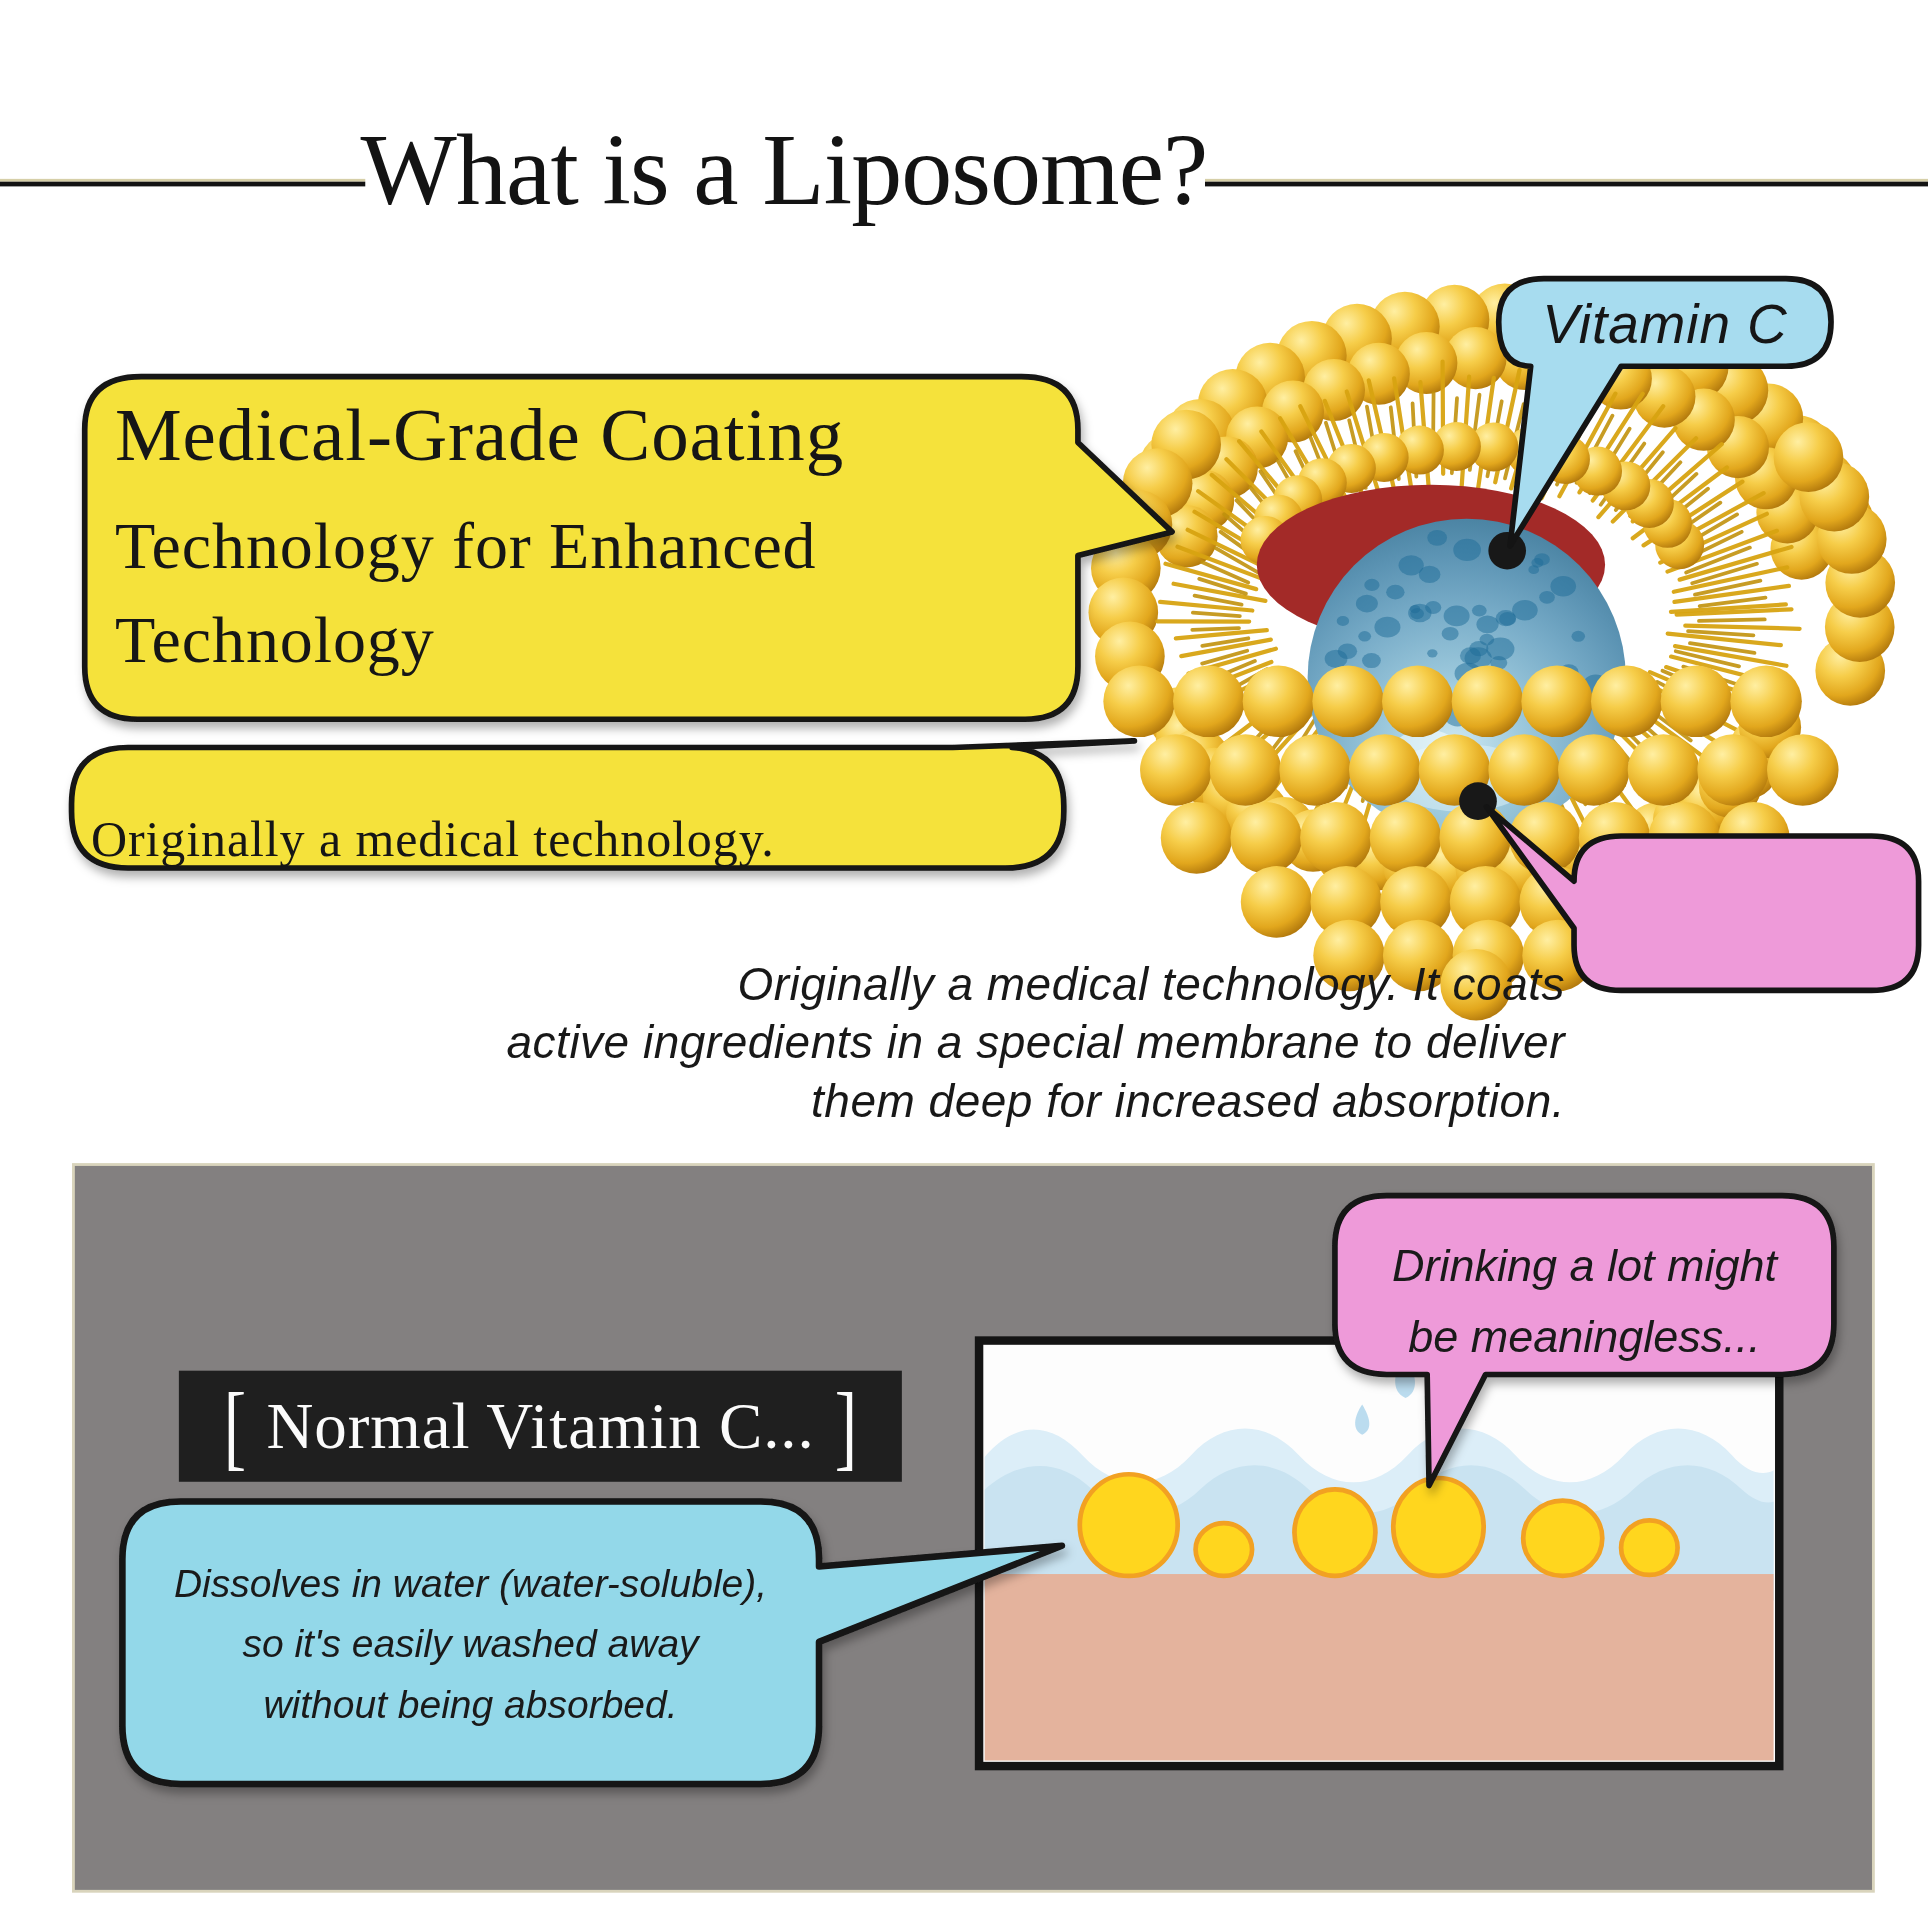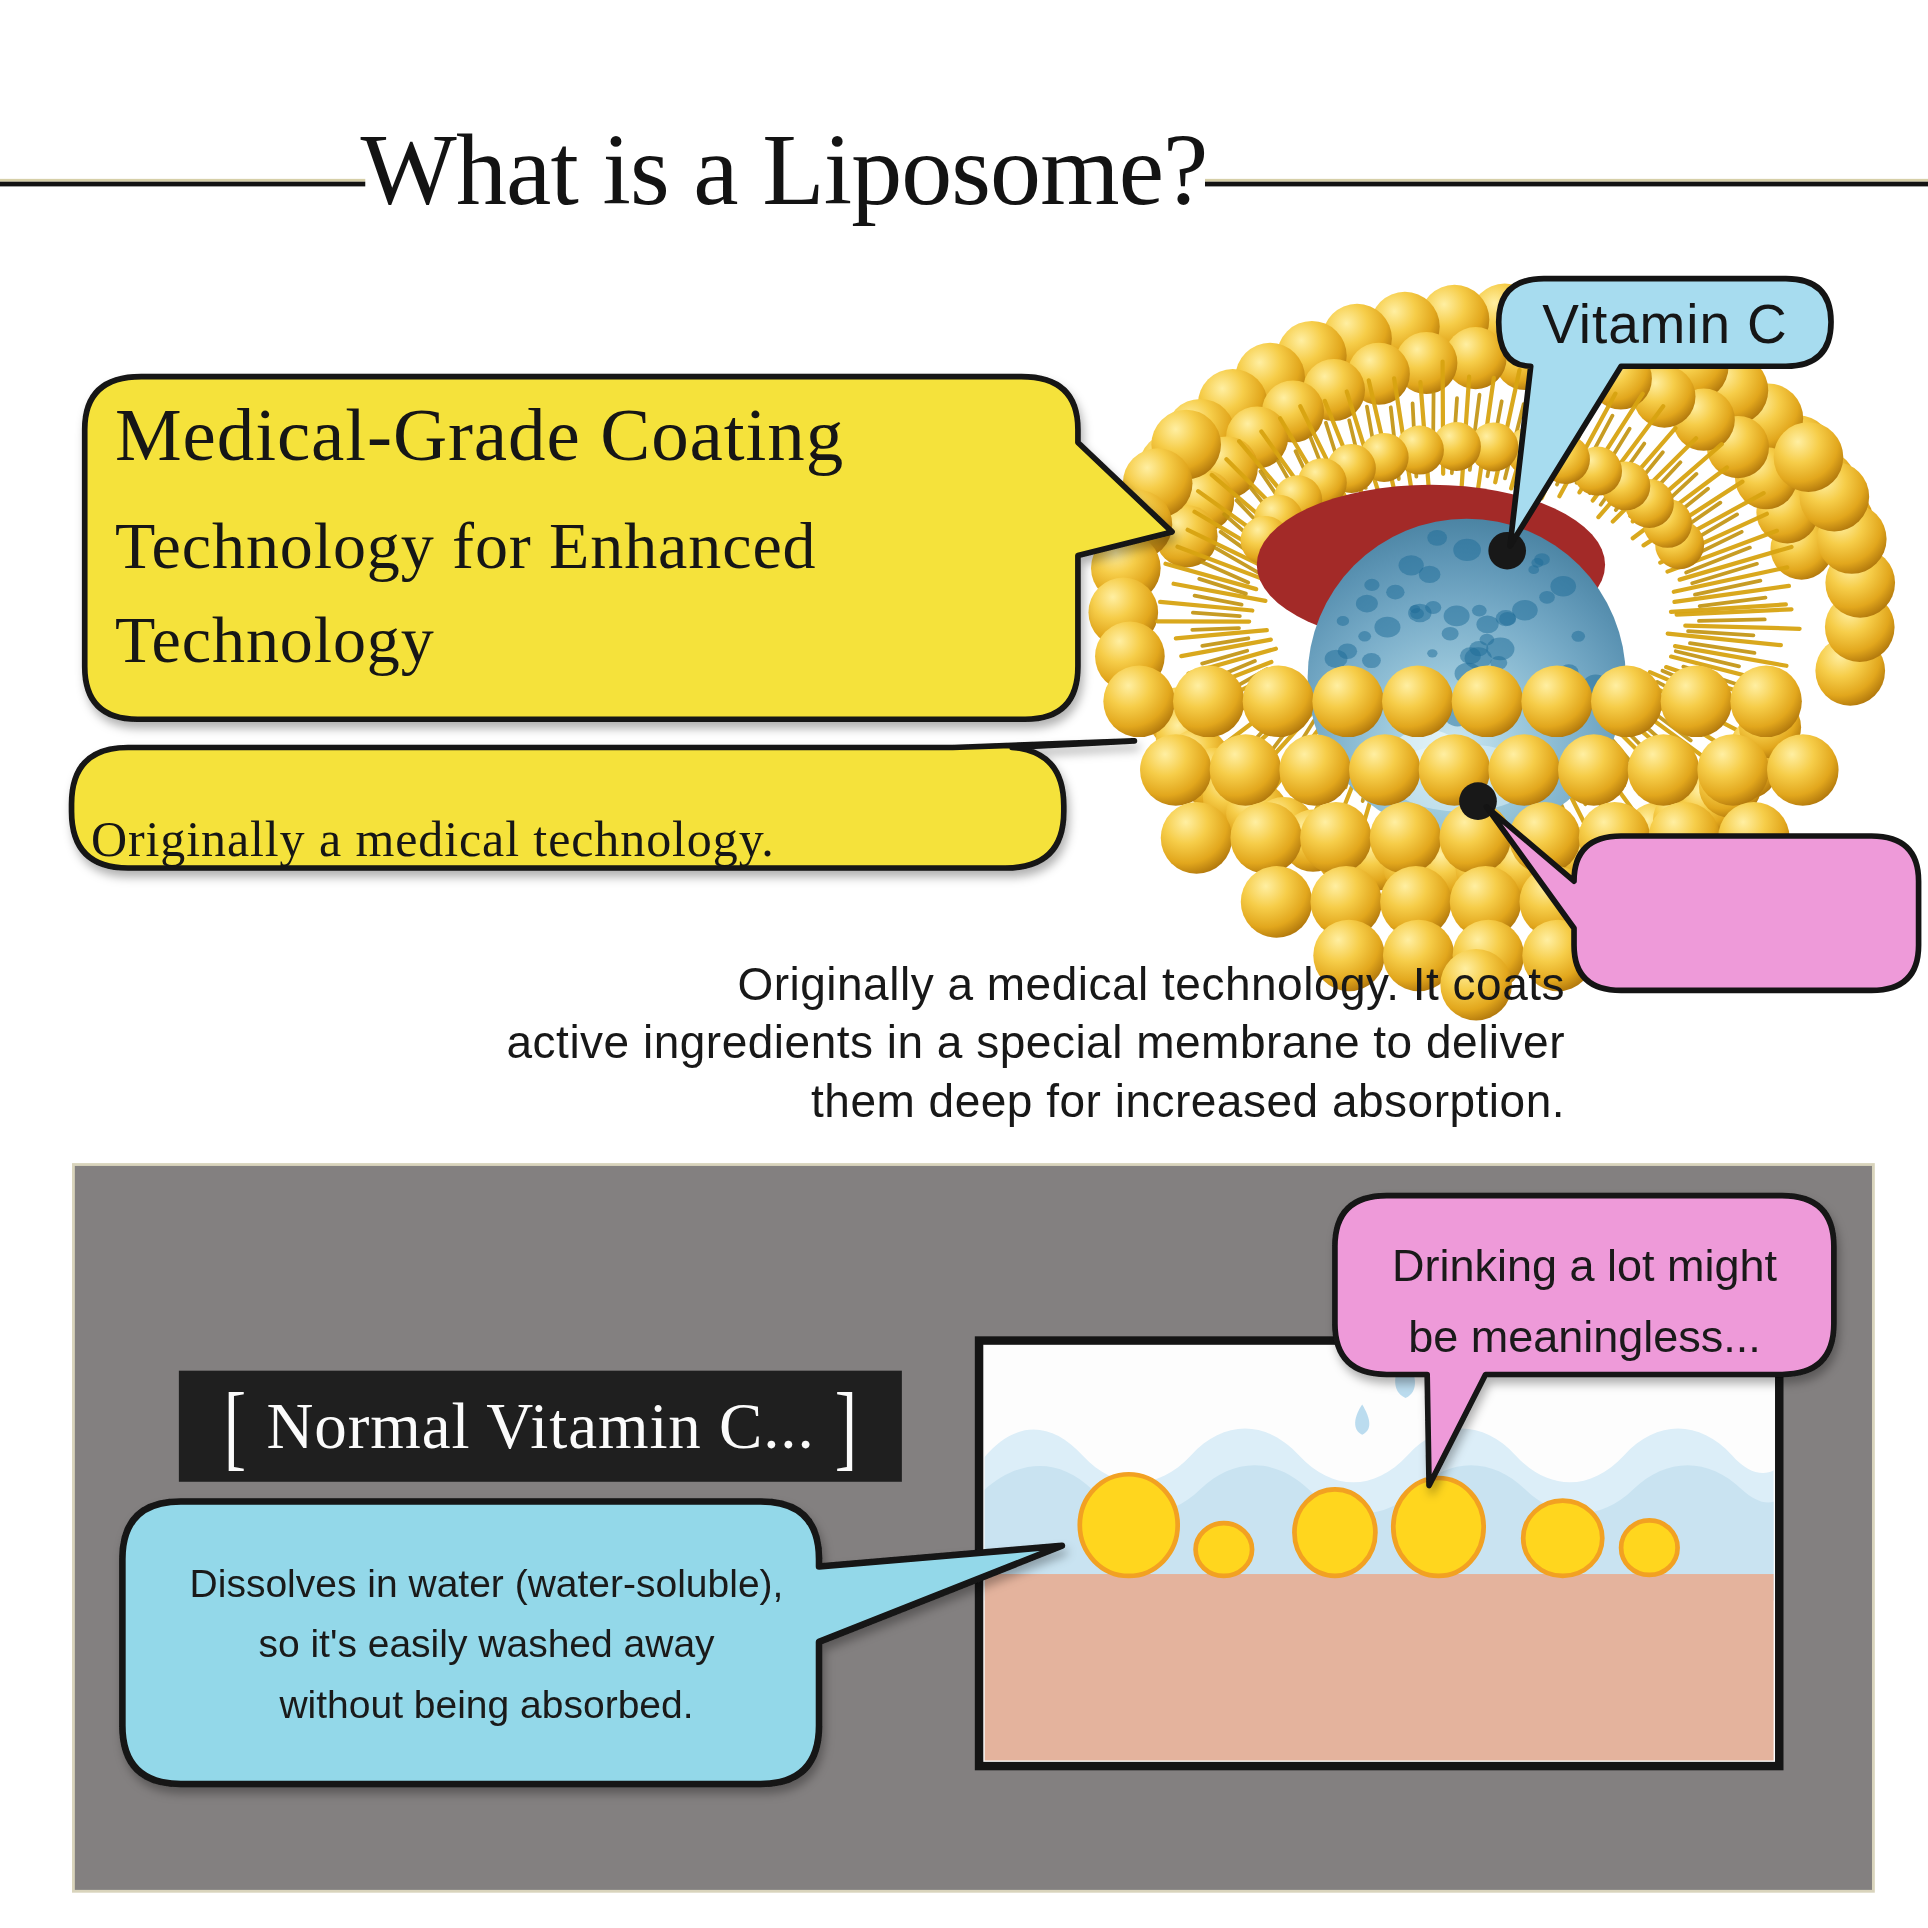--- a/index.html
+++ b/index.html
@@ -1,40 +1,40 @@
 <!DOCTYPE html>
 <html style="font-size:15px"><head>
 <meta charset="utf-8">
 <style>
   html,body{margin:0;padding:0;background:#ffffff;}
   #canvas{position:relative;width:1928px;height:1928px;background:#15803d;overflow:hidden;
           font-family:"Liberation Sans",sans-serif;}
   #art{position:absolute;left:0;top:0;}
   .abs{position:absolute;}
   .serif{font-family:"Liberation Serif",serif;}
-  .sans{font-family:"Liberation Sans",sans-serif;}
+  .sans{font-family:"Liberation Sans",sans-serif;font-style:italic;}
   #title{left:219px;top:111px;width:1130px;text-align:center;font-size:102px;color:#131313;
          letter-spacing:-0.9px;font-weight:400;}
   #bubble1-text{left:115px;top:392px;width:953px;color:#161616;}
   #bubble1-text .l1{display:block;font-size:75px;letter-spacing:0.9px;margin-bottom:30px;}
   #bubble1-text .l2{display:block;font-size:66px;letter-spacing:0.9px;margin-bottom:18px;}
   #bubble1-text .l3{display:block;font-size:66px;letter-spacing:0.9px;}
   #bubble2-text{left:91px;top:774px;width:951px;font-size:50px;letter-spacing:0.9px;color:#161616;margin-top:36px;}
   #vitc-text{left:1499px;top:292px;width:332px;text-align:center;font-size:55px;color:#161616;letter-spacing:0.9px;}
   #special-text{left:1574px;top:846px;width:345px;text-align:center;font-size:52px;line-height:1.32;color:#161616;}
   #body-text{left:153px;top:955px;width:1412px;font-size:46px;line-height:1.27;letter-spacing:0.5px;color:#181818;text-align:right;}
   #body-text span{display:block;}
   #panel-heading{left:179px;top:1371px;width:723px;height:111px;display:flex;align-items:center;
                  justify-content:center;gap:15px;color:#fbfbfb;}
   #panel-heading .bracket{font-size:96px;font-family:"Liberation Serif",serif;line-height:0.9;
                           transform:scaleX(.7);font-weight:400;}
   #panel-heading .lbl{font-size:65px;font-family:"Liberation Serif",serif;letter-spacing:0.9px;white-space:nowrap;}
   #drinking-text{left:1335px;top:1224px;width:499px;text-align:center;font-size:45px;line-height:1.32;color:#1a1a1a;}
   #drinking-text span{display:block;margin-top:12px;}
-  #dissolves-text{left:127px;top:1554px;width:687px;text-align:center;font-size:39px;line-height:1.55;color:#1a1a1a;padding-left:16px;}
+  #dissolves-text{left:127px;top:1554px;width:687px;text-align:center;font-size:39px;line-height:1.55;color:#1a1a1a;}
   #dissolves-text span{display:block;}
 </style>
 </head>
 <body>
 
 <div id="canvas">
 
 <svg id="art" width="1928" height="1928" viewBox="0 0 2048 2048" xmlns="http://www.w3.org/2000/svg">
   <defs>
     <radialGradient id="gb" cx="35%" cy="28%" r="80%">

